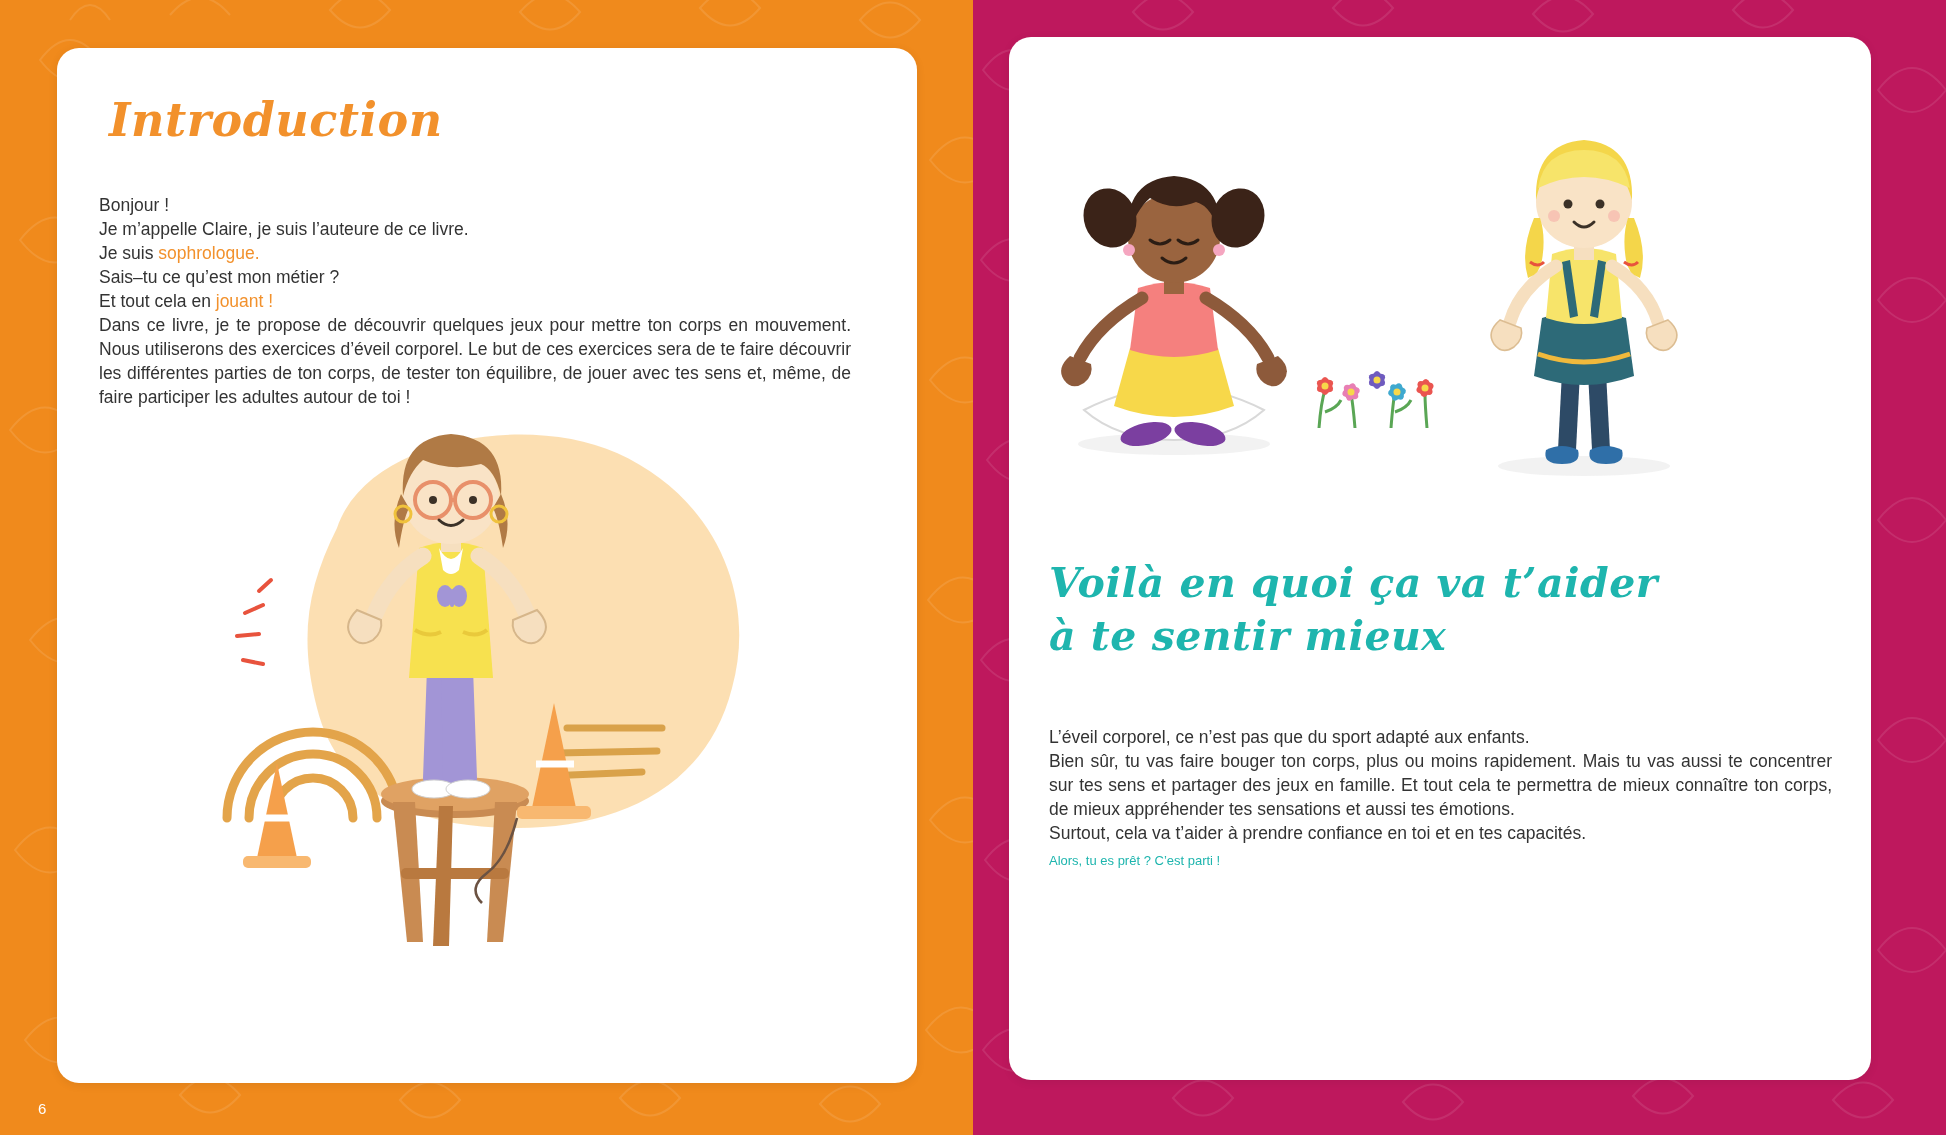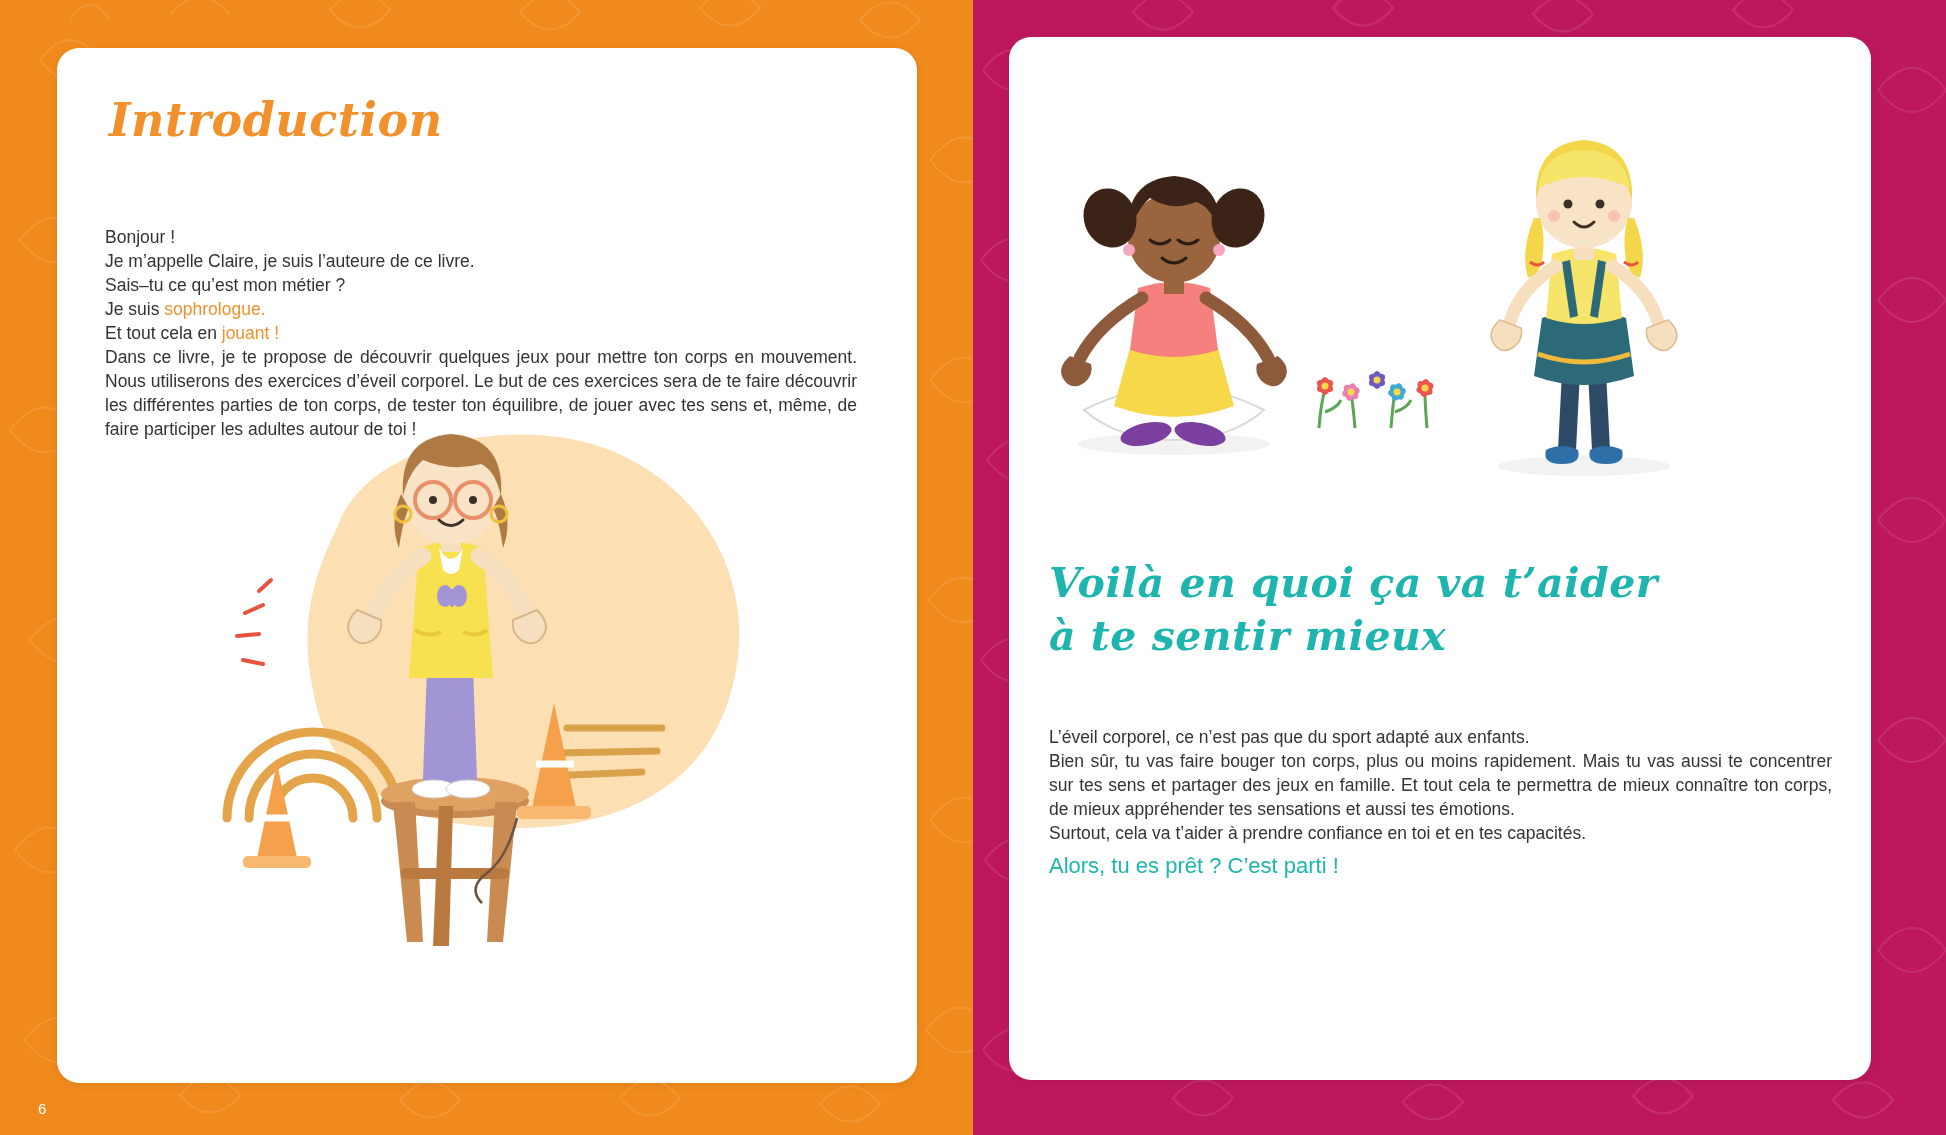--- a/index.html
+++ b/index.html
@@ -32,30 +32,30 @@
     letter-spacing:.5px;
   }
   h1.intro-title{
     margin:0;position:absolute;left:52px;top:45px;
     font-size:46px;color:#f2912c;
   }
   .body-text{
     position:absolute;font-size:17.5px;line-height:24px;color:#333333;
     text-align:justify;
   }
-  .page.left .body-text{left:48px;top:145px;width:752px;margin-top:32px;}
+  .page.left .body-text{left:42px;top:145px;width:752px;}
   .hl-orange{color:#f2912c;}
 
   .right-title{
     position:absolute;left:40px;top:520px;width:640px;
     font-size:41px;line-height:53px;color:#1eb5ae;
   }
   .page.right .body-text{left:40px;top:688px;width:783px;}
   .cta{
-    position:absolute;left:40px;top:816px;font-size:22px;color:#1eb5ae;
+    position:absolute;left:40px;top:816px;font-size:13px;color:#1eb5ae;
   }
 
   .page-number{
     position:absolute;left:38px;bottom:18px;color:#ffffff;font-size:15px;
   }
 
   
   .illus{position:absolute;}
   .illus svg{display:block;}
 </style>
@@ -92,24 +92,24 @@
       </g>
     </svg>
 
     <div class="card">
 
       <h1 class="intro-title title-script">Introduction</h1>
 
       <div class="body-text">
         <div>Bonjour !</div>
         <div>Je m’appelle Claire, je suis l’auteure de ce livre.</div>
-        <div>Sais–tu ce qu’est mon métier ?</div>
         <div>
           <span>Je suis </span><span class="hl-orange">sophrologue.</span>
         </div>
+        <div>Sais–tu ce qu’est mon métier ?</div>
         <div>
           <span>Et tout cela en </span><span class="hl-orange">jouant !</span>
         </div>
         <div>Dans ce livre, je te propose de découvrir quelques jeux pour mettre ton corps en mouvement. Nous utiliserons des exercices d’éveil corporel. Le but de ces exercices sera de te faire découvrir les différentes parties de ton corps, de tester ton équilibre, de jouer avec tes sens et, même, de faire participer les adultes autour de toi !</div>
       </div>
 
       <div class="illus" style="left:130px;top:350px;">
         <svg width="640" height="580" viewBox="0 0 640 580">
 
           <path d="M150 130 C180 40 340 15 430 55 C530 100 570 200 545 290 C520 390 430 430 330 430 C220 430 150 390 130 310 C112 240 120 190 150 130Z" fill="#fbd9a5" opacity=".85"></path>

